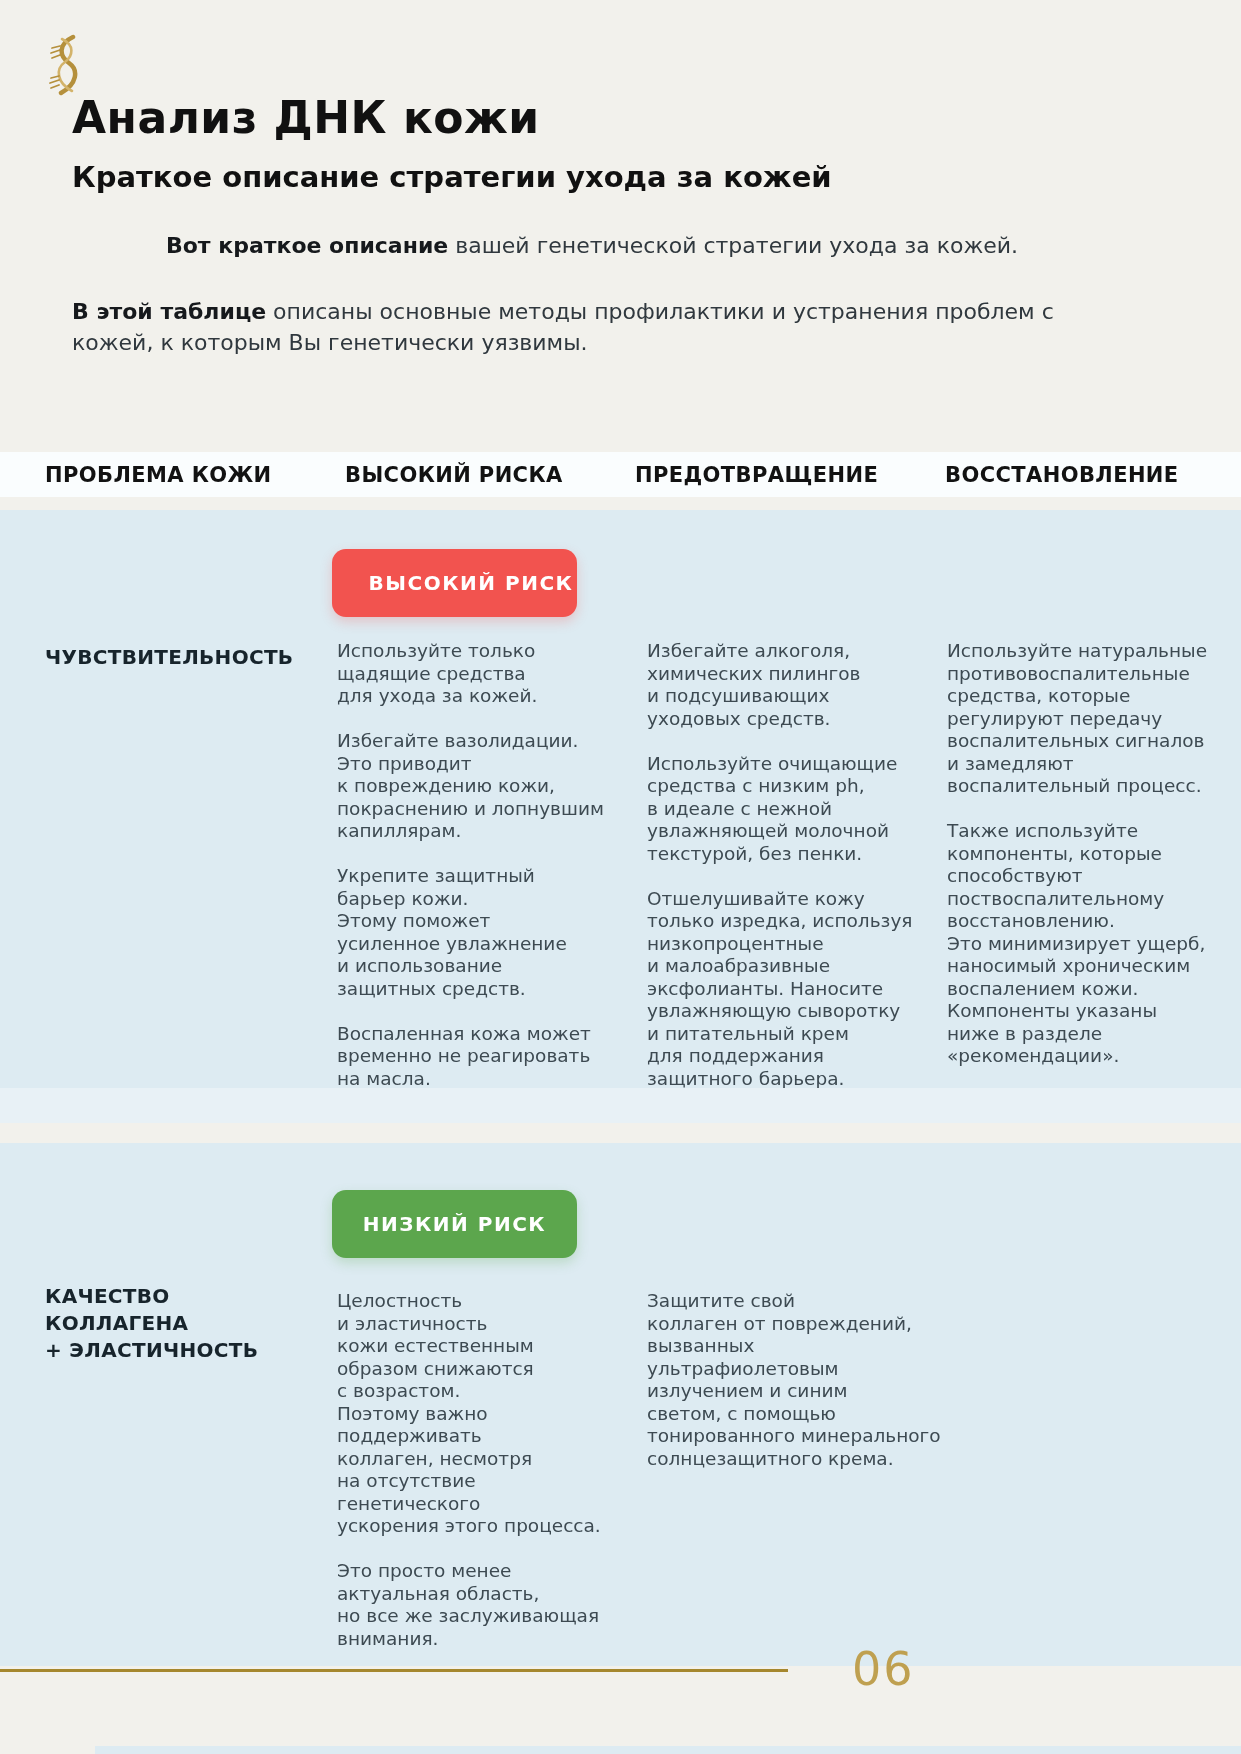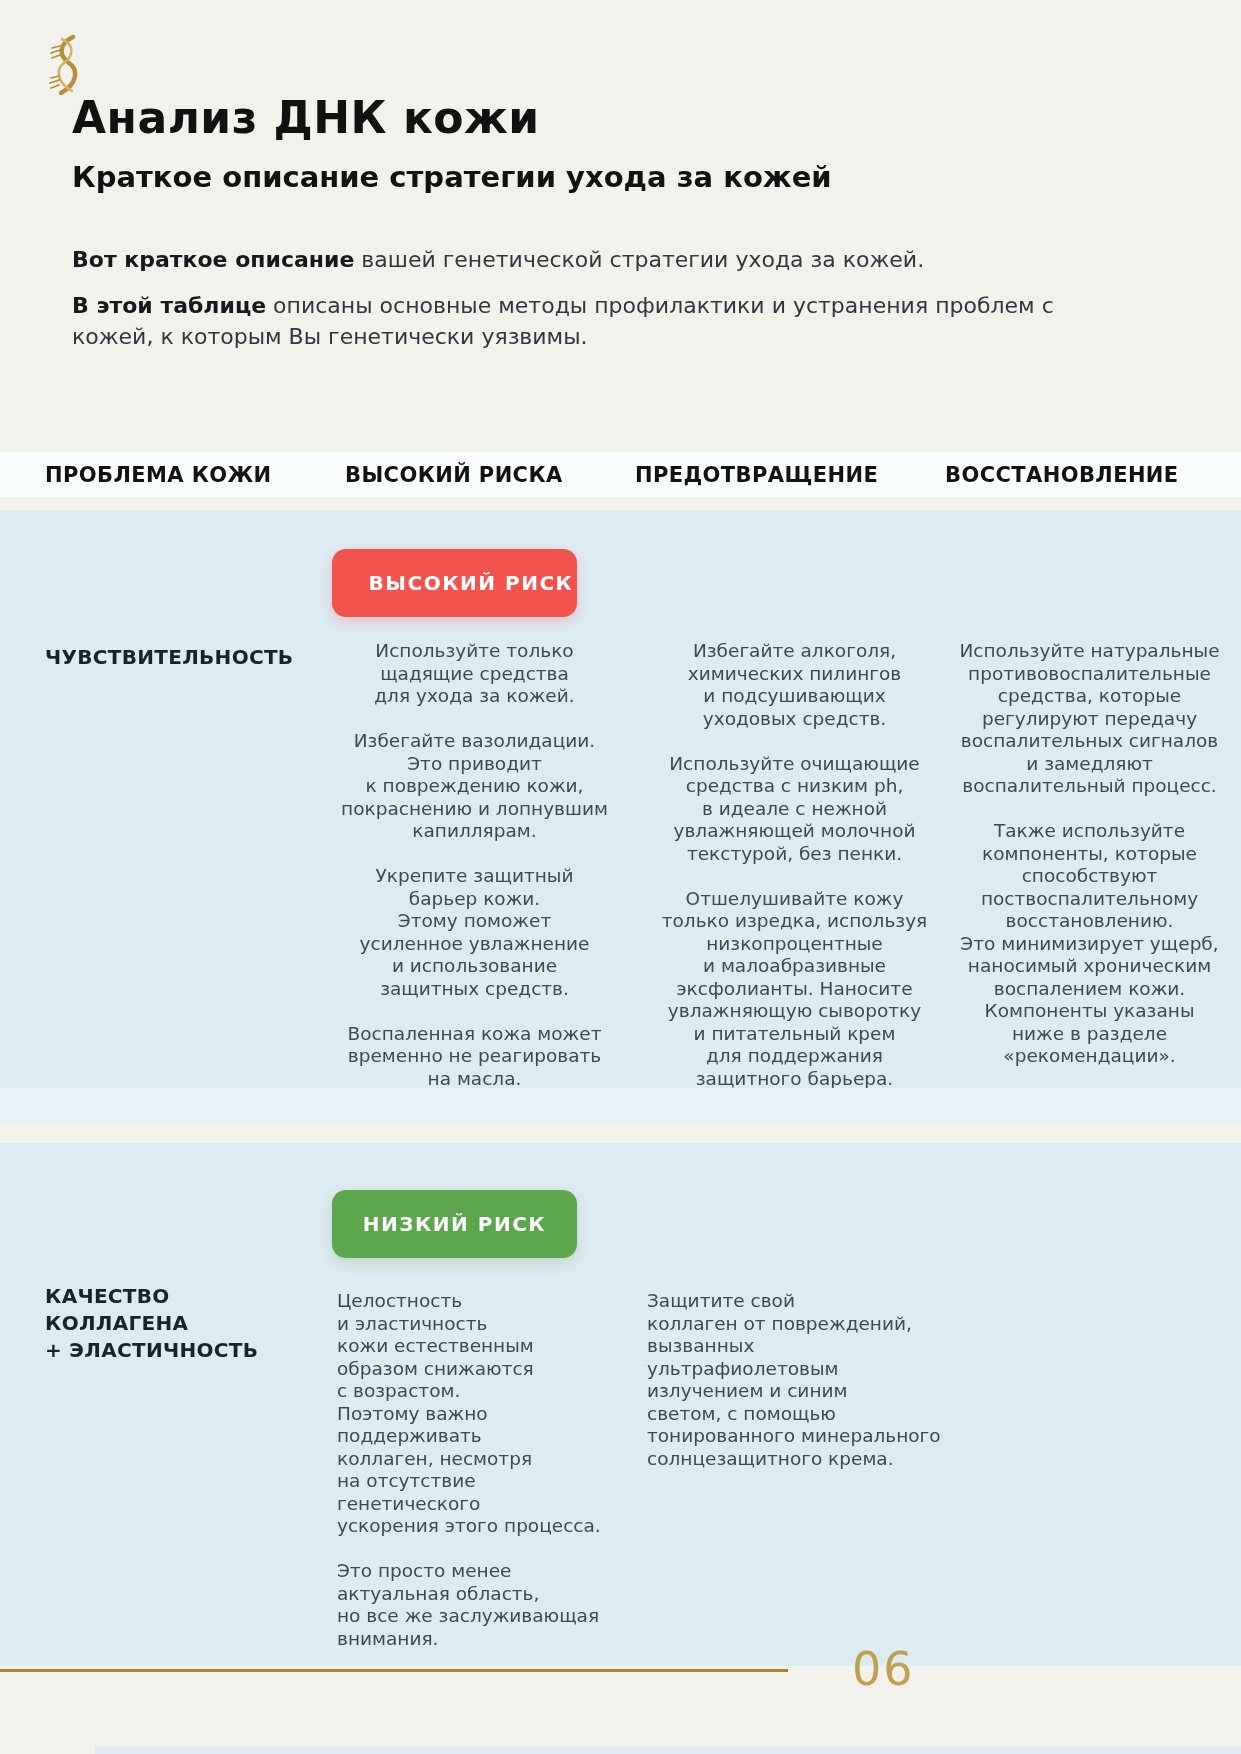--- a/index.html
+++ b/index.html
@@ -13,22 +13,22 @@
   .title {
     position:absolute; left:72px; top:92px;
     font-size:44px; font-weight:800; color:var(--heading_text,#111);
     letter-spacing:0.5px;
   }
   .subtitle {
     position:absolute; left:72px; top:160px;
     font-size:29px; font-weight:700; color:var(--heading_text,#111);
   }
   .intro { position:absolute; left:72px; width:1040px; font-size:22px; line-height:1.42; color:#30383e; }
-  .intro-1 { top:244px; }
-  .intro-2 { top:290px; }
+  .intro-1 { top:230px;text-align:center; }
+  .intro-2 { top:296px; }
   .intro strong { color:#16191c; }
 
   .header-band {
     position:absolute; left:0; top:452px; width:100%; height:45px;
     background:var(--header_band_bg,#fafdfe);
   }
   .header-cell {
     position:absolute; top:0; height:100%; display:flex; align-items:center;
     font-size:21px; font-weight:700; color:#121212; letter-spacing:0.4px;
   }
@@ -55,21 +55,21 @@
   .panel-1 .problem-label { top:134px; }
   .panel-2 .problem-label { top:140px; }
 
   .cell {
     position:absolute; font-size:18.5px; line-height:22.5px;
     color:var(--body_text,#3d4a52); white-space:pre-line;
   }
   .c1{ left:337px; width:275px; }
   .c2{ left:623px; width:295px;margin-left:24px; }
   .c3{ left:947px; width:285px; }
-  .panel-1 .cell { top:130px;text-align:center; }
+  .panel-1 .cell { top:130px; }
   .panel-2 .cell { top:147px; }
 
   .footer-line { position:absolute; left:0; top:1669px; width:788px; height:3px; background:var(--gold,#a5872e); }
   .page-number {
     position:absolute; left:852px; top:1642px;
     font-size:46px; color:var(--gold_light,#bfa050); letter-spacing:2px;
   }
   .bottom-strip { position:absolute; left:95px; right:0; bottom:0; height:8px; background:var(--panel_bg,#ddebf2); }
 </style>
 </head>

